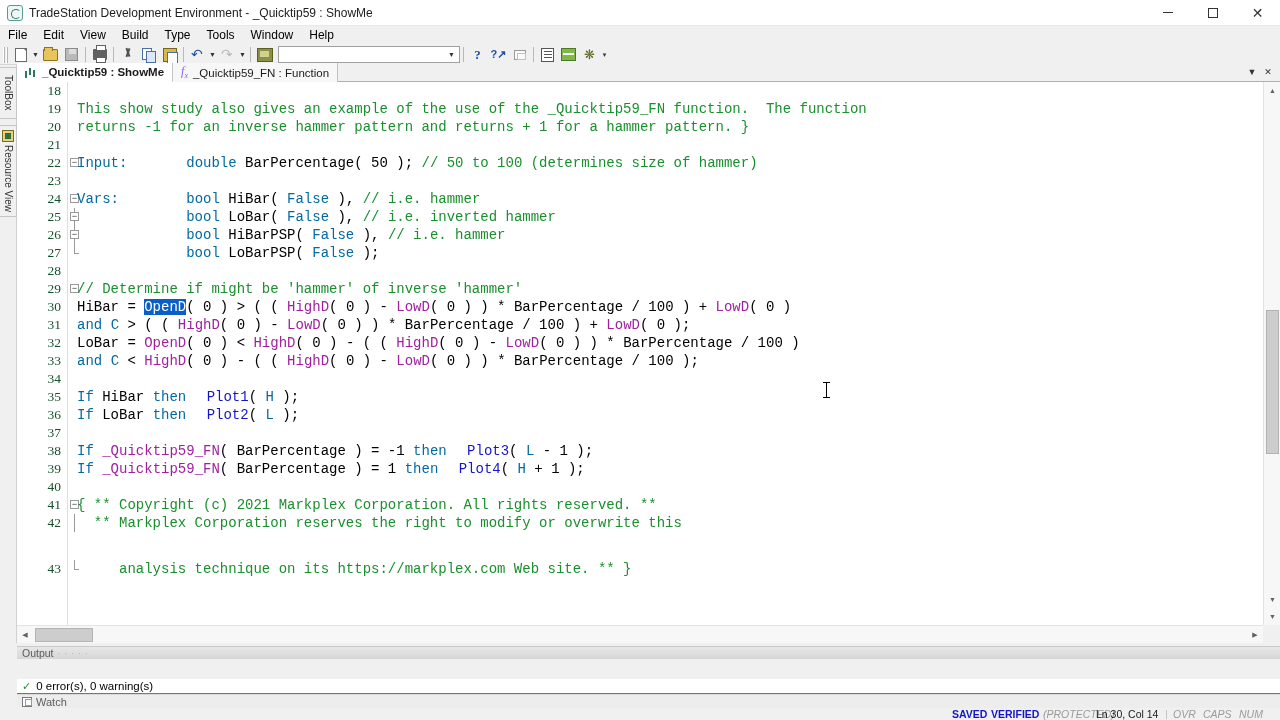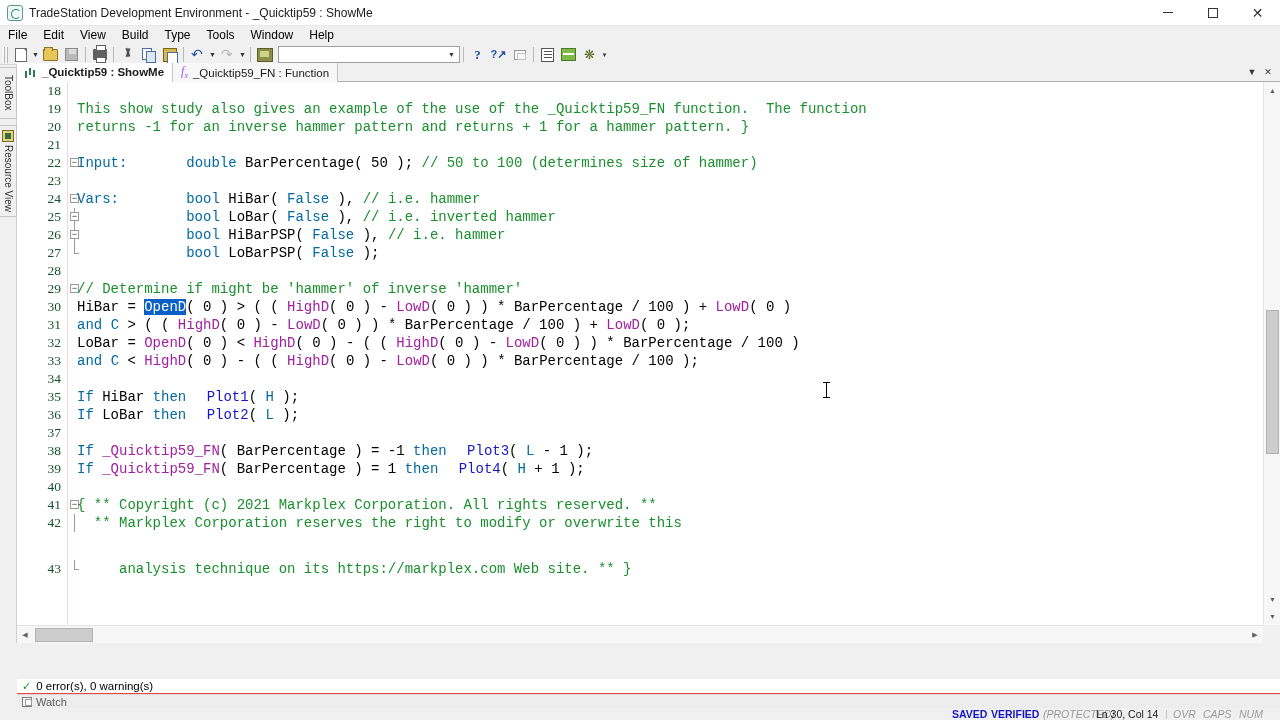--- a/index.html
+++ b/index.html
@@ -418,20 +418,24 @@
     <div class="vs-arrow" style="position:absolute;top:509px;">▼</div>
     <div class="vs-arrow" style="position:absolute;top:526px;">▼</div>
   </div>
 
   <div class="hscroll">
     <div class="hs-arrow" style="left:0;">◀</div>
     <div class="hs-thumb"></div>
     <div class="hs-arrow" style="right:0;">▶</div>
   </div>
 
+  <div class="output-hdr">
+    <span>Output</span>
+    <span class="grips">· · · · ·</span>
+  </div>
   <div class="output-cols">
     <span class="oc" style="left:5px;">Description</span>
     <span class="oc" style="left:131px;">Technique</span>
     <span class="oc" style="left:217px;">Line</span>
     <span class="oc" style="left:259px;">Type</span>
   </div>
   <div class="output-row">
     <span class="ok-mark">✓</span>
     <span>0 error(s), 0 warning(s)</span>
   </div>

